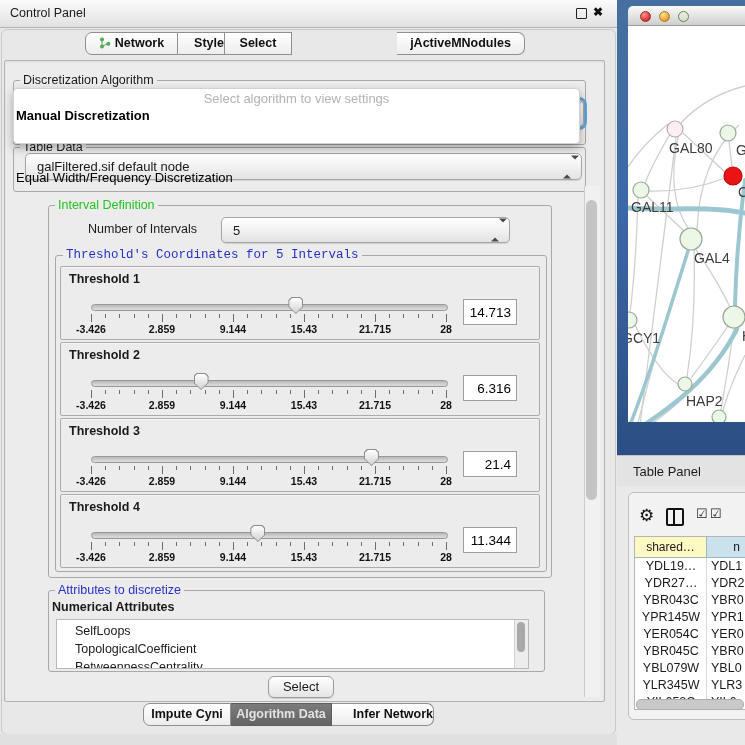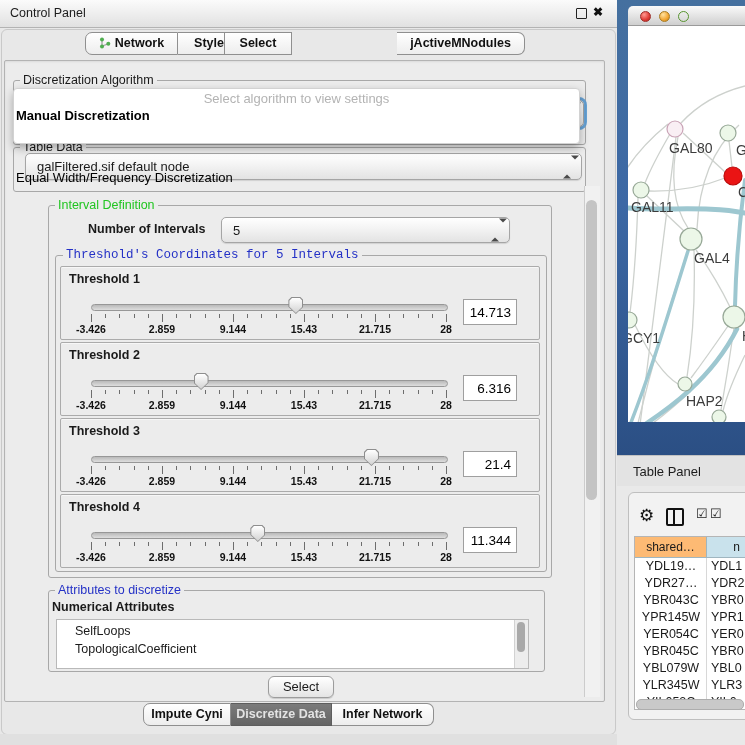--- a/index.html
+++ b/index.html
@@ -93,21 +93,21 @@
   #tp-container{left:628px;top:492px;width:130px;height:226px;background:#f2f2f2;
     border:1px solid #bfbfbf;border-radius:6px;}
   #tp-gear{left:639px;top:504px;font-size:17px;color:#111;line-height:24px;}
   #tp-colicon{left:666px;top:508px;width:14px;height:14px;border:2px solid #111;border-radius:2px;}
   #tp-colicon i{position:absolute;left:5px;top:0;width:2px;height:100%;background:#111;display:block;}
   .tp-check{position:absolute;top:506px;font-size:13px;color:#222;}
   #tbl{left:634px;top:536px;width:120px;height:174px;background:#fff;border:1px solid #b5b5b5;
     box-sizing:border-box;overflow:hidden;}
   .hcell{position:absolute;top:0;height:21px;box-sizing:border-box;font-size:12px;text-align:center;
     line-height:21px;border-right:1px solid #9fb6c0;border-bottom:1px solid #9fb6c0;}
-  #hc1{left:0;width:72px;background:#fdba74;}
+  #hc1{left:0;width:72px;background:#fef9c3;}
   #hc2{left:72px;width:60px;background:#c9e2ec;}
   .trow{position:absolute;left:0;width:140px;height:17px;font-size:12.5px;line-height:17px;}
   .tc1{position:absolute;left:0;width:72px;text-align:center;}
   .tc2{position:absolute;left:76px;}
   #tbl-coldiv{position:absolute;left:71px;top:21px;width:1px;height:153px;background:#d8d8d8;}
   #hscroll{left:636px;top:699px;width:106px;height:9px;background:#c9c9c9;border:1px solid #adadad;border-radius:5px;}
   .netlabel{font-family:"Liberation Sans",sans-serif;font-size:14px;fill:#3c3c3c;}
 </style>
 </head>
 <body>
@@ -151,21 +151,21 @@
   <div class="abs groupbox" style="left:13px;top:147px;width:571px;height:43px;"></div>
   <div class="abs grouplabel" style="left:20px;top:140px;z-index:4;">Table Data</div>
   <div class="abs combo" style="left:25px;top:153px;width:557px;height:27px;z-index:4;">
     <span class="val">galFiltered.sif default node</span>
     <span class="updown"><span class="arr up"></span><span class="arr dn"></span></span>
   </div>
 
   <div class="abs groupbox" style="left:48px;top:205px;width:502px;height:371px;"></div>
   <div class="abs grouplabel g-green" style="left:55px;top:198px;">Interval Definition</div>
 
-  <div class="abs" style="left:88px;top:222px;font-size:12.5px;font-weight:bold;">Number of Intervals</div>
+  <div class="abs" style="left:88px;top:222px;font-size:12.5px;font-weight:normal;">Number of Intervals</div>
   <div class="abs combo" style="left:221px;top:217px;width:289px;height:26px;">
     <span class="val">5</span>
     <span class="updown"><span class="arr up"></span><span class="arr dn"></span></span>
   </div>
 
   <div class="abs groupbox" style="left:55px;top:255px;width:490px;height:315px;"></div>
   <div class="abs grouplabel g-blue" style="left:63px;top:248px;font-family:Liberation Mono, monospace;">Threshold's Coordinates for 5 Intervals</div>
 
   <div id="thr-container">
     <div class="thr" style="top: 266px;">
@@ -351,31 +351,32 @@
 
   <div class="abs groupbox" style="left:48px;top:590px;width:495px;height:80px;"></div>
   <div class="abs grouplabel g-blue" style="left:55px;top:583px;">Attributes to discretize</div>
   <div class="abs" style="left:52px;top:600px;font-size:12.5px;font-weight:bold;">Numerical Attributes</div>
   <div class="abs" id="attrlist">
     <div id="attrscroll">
         <div id="attrthumb"></div>
       </div>
   <div class="attr-item" style="top: 2px;">SelfLoops</div>
       <div class="attr-item" style="top: 20px;">TopologicalCoefficient</div>
+      <div class="attr-item" style="top: 38px;">BetweennessCentrality</div>
     </div>
 
   <div class="abs" id="vscroll"></div>
   <div class="abs" id="vthumb"></div>
 
   <div class="abs" id="apply-btn">Select</div>
 
   <div class="abs" id="bottomtabs">
       <div class="seg first" style="left: 143px; width: 88px;"><span>Impute Cyni</span></div>
-      <div class="seg sel" style="left: 231px; width: 101px;"><span>Discretize Data</span></div>
-      <div class="seg last" style="left: 332px; width: 102px;"><span>Infer Network</span></div>
+      <div class="seg sel" style="left: 231px; width: 101px;"><span>Algorithm Data</span></div>
+      <div class="seg last" style="left: 332px; width: 102px; text-align: right;"><span>Infer Network</span></div>
     </div>
   <div class="abs" id="cp-bottomstrip"></div>
 
   <div class="abs" id="netframe"></div>
   <svg id="netsvg" width="128" height="455" viewBox="617 0 128 455">
     <defs>
         <clipPath id="cnv">
           <rect x="628" y="24" width="117" height="398"></rect>
         </clipPath>
       </defs>

